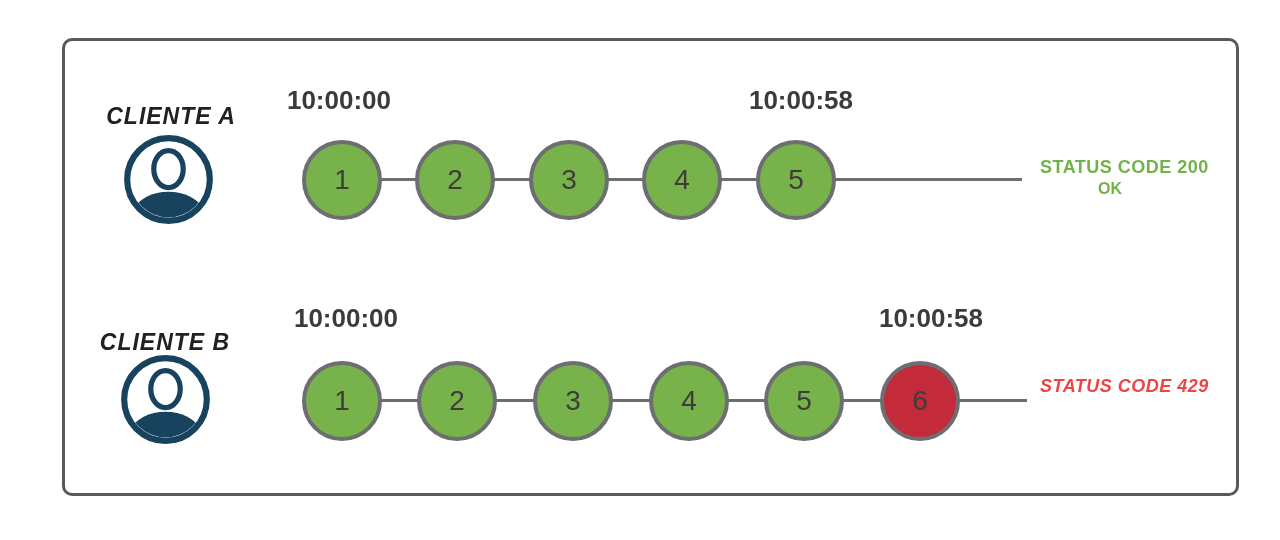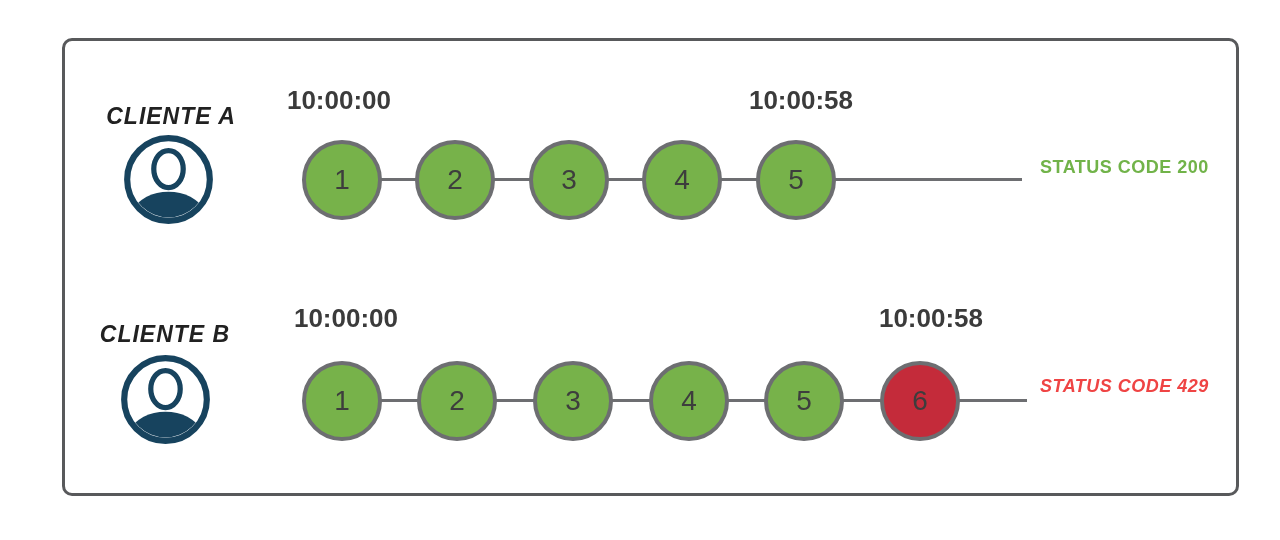--- a/index.html
+++ b/index.html
@@ -118,23 +118,24 @@
 </div>
 <div class="node ok" style="left:642px; top:140px;">
   <span>4</span>
 </div>
 <div class="node ok" style="left:756px; top:140px;">
   <span>5</span>
 </div>
 
 <div class="status green" style="left:1020px; top:156px;">
   <div class="l1">STATUS CODE 200</div>
+  <div class="l2">OK</div>
 </div>
 
-<div class="client-label" style="left:85px; top:299px;">CLIENTE B</div>
+<div class="client-label" style="left:85px; top:307px;">CLIENTE B</div>
 
 <div class="avatar" style="left:118px; top:352px;">
   <svg viewBox="0 0 100 100" width="95" height="95">
     <defs>
         <clipPath id="avclip-b">
           <circle cx="50" cy="50" r="40"></circle>
         </clipPath>
       </defs>
     <g clip-path="url(#avclip-b)">
       <path d="M6 100 L94 100 L94 91 C85 72 69 63 50 63 C31 63 15 72 6 91 Z" fill="#17435e"></path>

